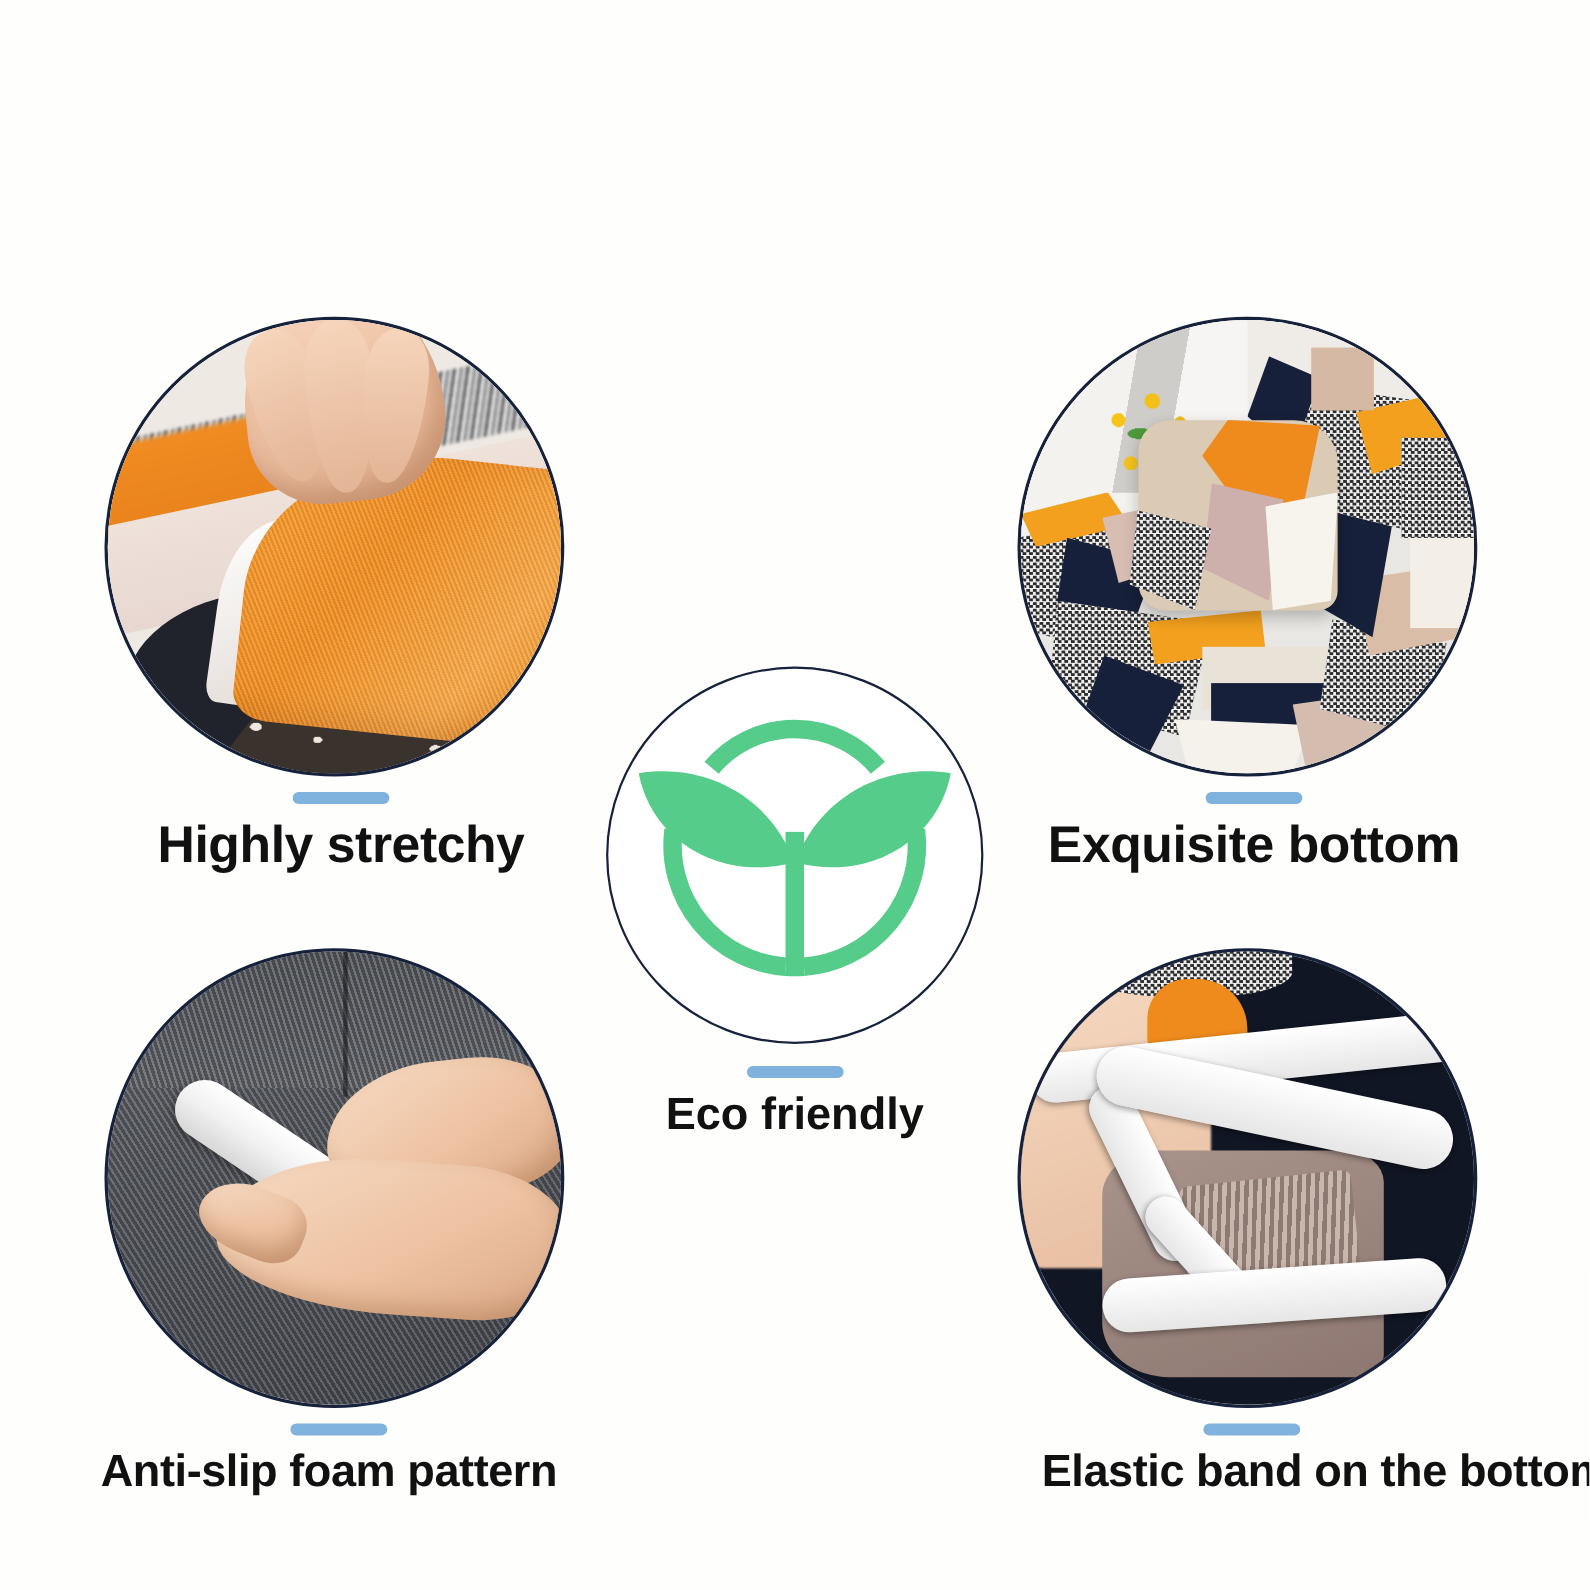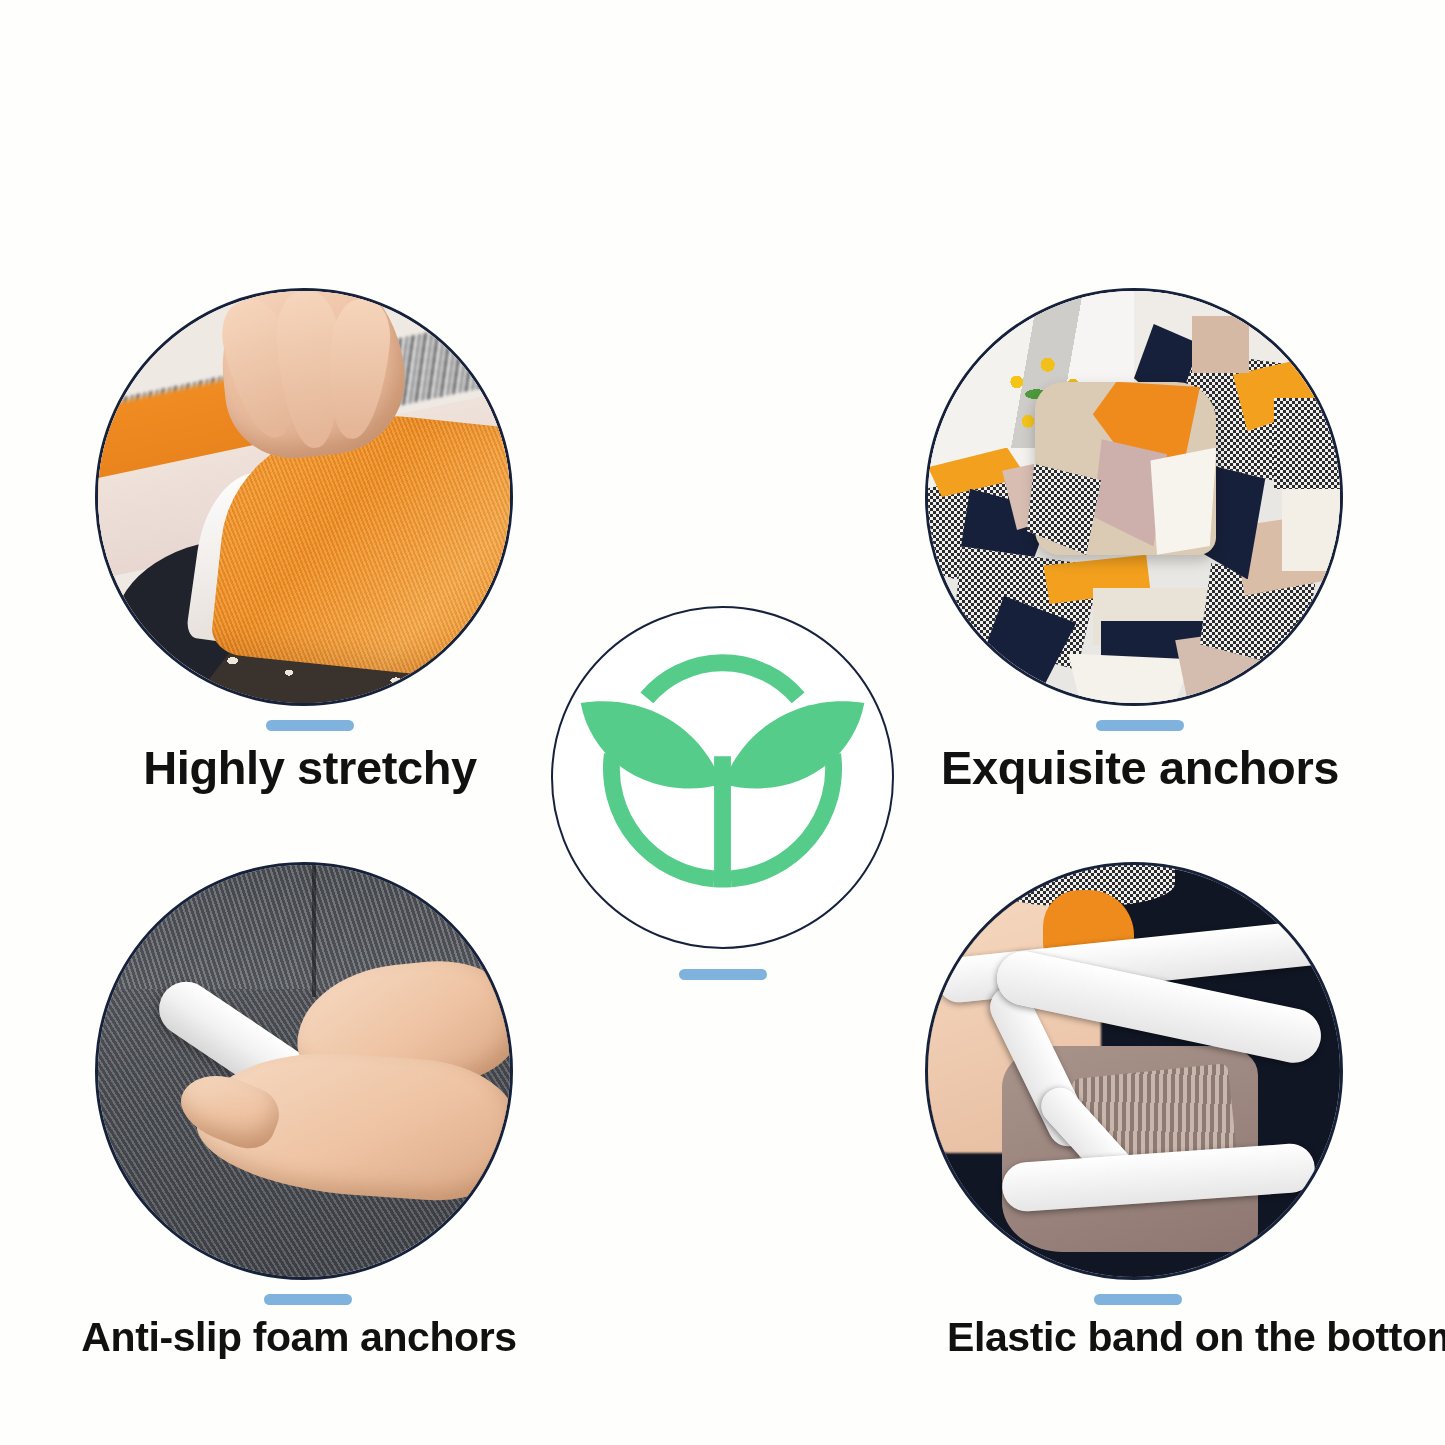--- a/index.html
+++ b/index.html
@@ -331,37 +331,37 @@
         <div class="shape" style="left:64%;top:6%;width:14%;height:14%;background:#d6b9a4;"></div>
 
         <div class="shape" style="left:26%;top:22%;width:44%;height:42%;background:#dccbb4;border-radius:16% 22% 10% 14%;box-shadow:0 6px 14px rgba(0,0,0,.22);"></div>
         <div class="shape" style="left:40%;top:22%;width:26%;height:22%;background:#ef8b1d;clip-path:polygon(22% 0,100% 6%,86% 86%,40% 100%,0 36%);"></div>
         <div class="shape" style="left:40%;top:36%;width:18%;height:26%;background:#cdb0ab;clip-path:polygon(12% 0,100% 14%,82% 100%,0 72%);"></div>
         <div class="shape" style="left:54%;top:38%;width:16%;height:26%;background:#f7f4ee;clip-path:polygon(0 12%,100% 0,90% 92%,10% 100%);"></div>
         <div class="shape tr-speck" style="left:24%;top:42%;width:18%;height:22%;clip-path:polygon(10% 0,100% 18%,80% 100%,0 74%);"></div>
       </div>
     </div>
     <div class="divider-bar"></div>
-    <div class="feature-label">Exquisite anchors</div>
+    <div class="feature-label">Exquisite bottom</div>
   </div>
 
   <div class="feature bl">
     <div class="photo-circle">
       <div class="photo-inner">
         <div class="bl-bg"></div>
         <div class="bl-back"></div>
         <div class="bl-seam"></div>
         <div class="bl-foam"></div>
         <div class="bl-hand bl-h-upper"></div>
         <div class="bl-hand bl-h-lower"></div>
         <div class="bl-hand bl-thumb"></div>
       </div>
     </div>
     <div class="divider-bar"></div>
-    <div class="feature-label">Anti-slip foam anchors</div>
+    <div class="feature-label">Anti-slip foam pattern</div>
   </div>
 
   <div class="feature br">
     <div class="photo-circle">
       <div class="photo-inner">
         <div class="br-bg"></div>
         <div class="br-skin"></div>
         <div class="br-speck-top"></div>
         <div class="br-orange"></div>
         <div class="br-grey-fabric"></div>
@@ -390,15 +390,16 @@
         <path d="M 163 274 A 112 112 0 0 0 180 274" fill="none" stroke="#55CC8A" stroke-width="17"></path>
 
         <rect x="163" y="150" width="17" height="125" fill="#55CC8A"></rect>
 
         <path d="M 171 178 C 150 120 92 86 28 96 C 40 160 106 196 171 178 Z" fill="#55CC8A"></path>
 
         <path d="M 172 178 C 193 120 251 86 315 96 C 303 160 237 196 172 178 Z" fill="#55CC8A"></path>
       </svg>
     </div>
     <div class="divider-bar"></div>
+    <div class="eco-label">Eco friendly</div>
   </div>
 
 </div>
 
 </body></html>

